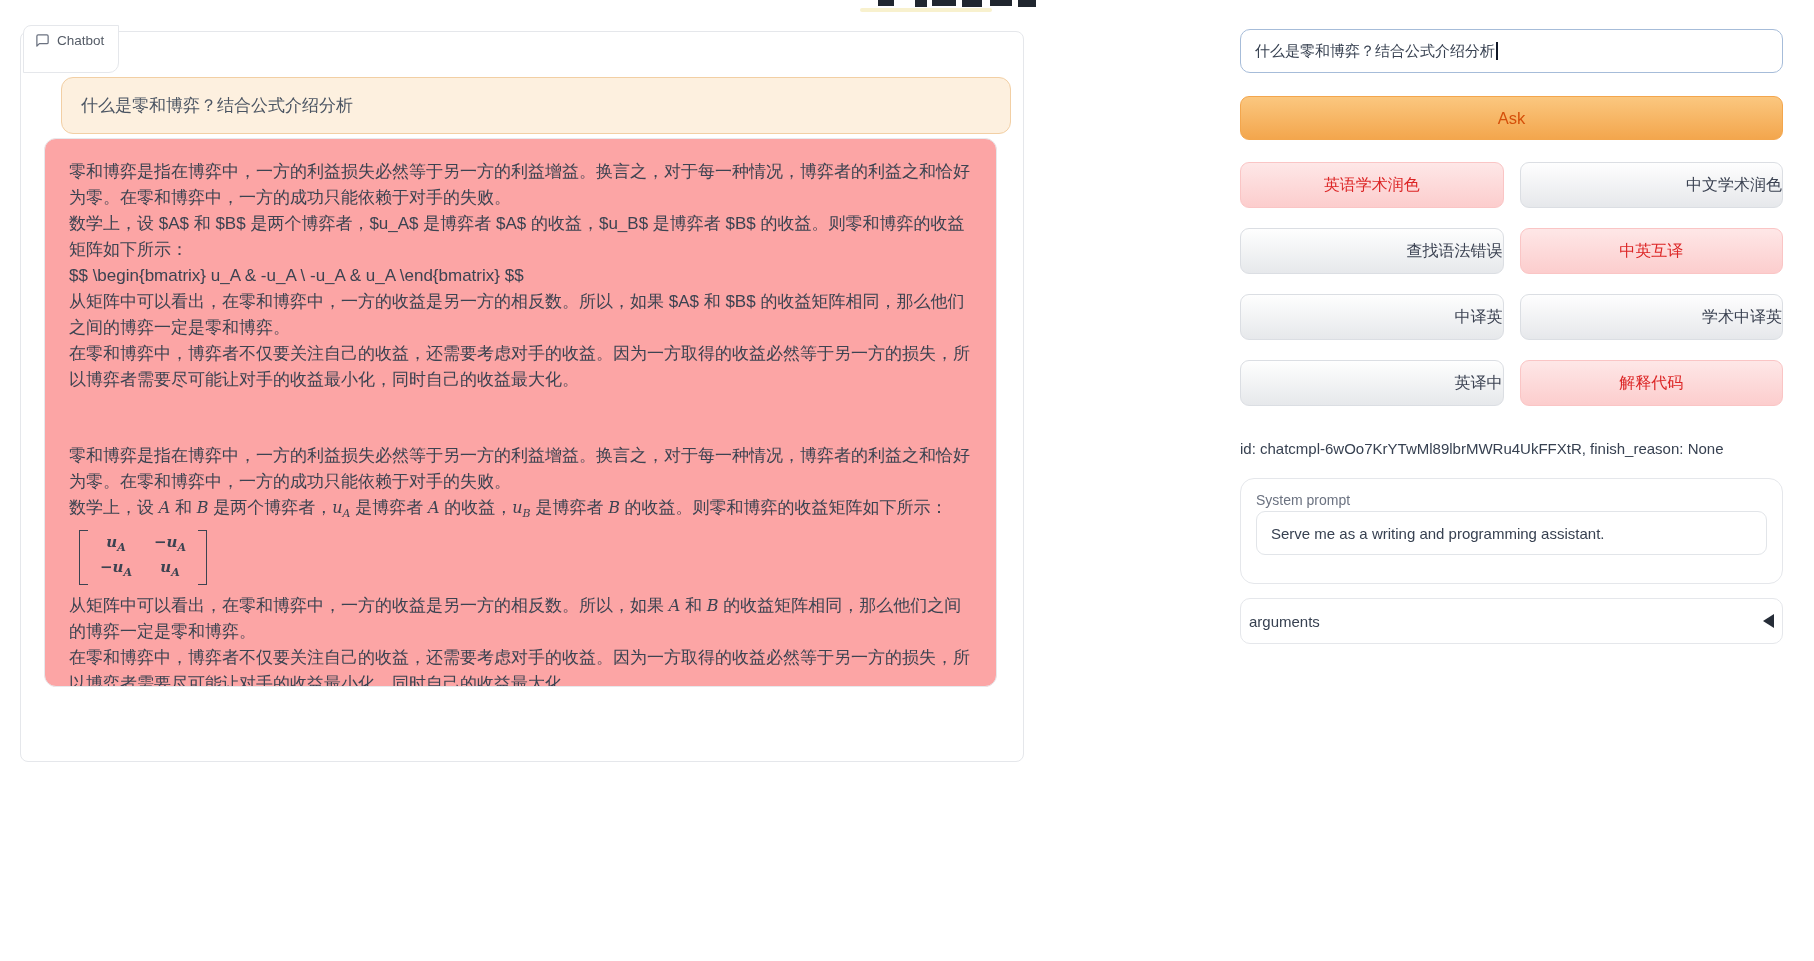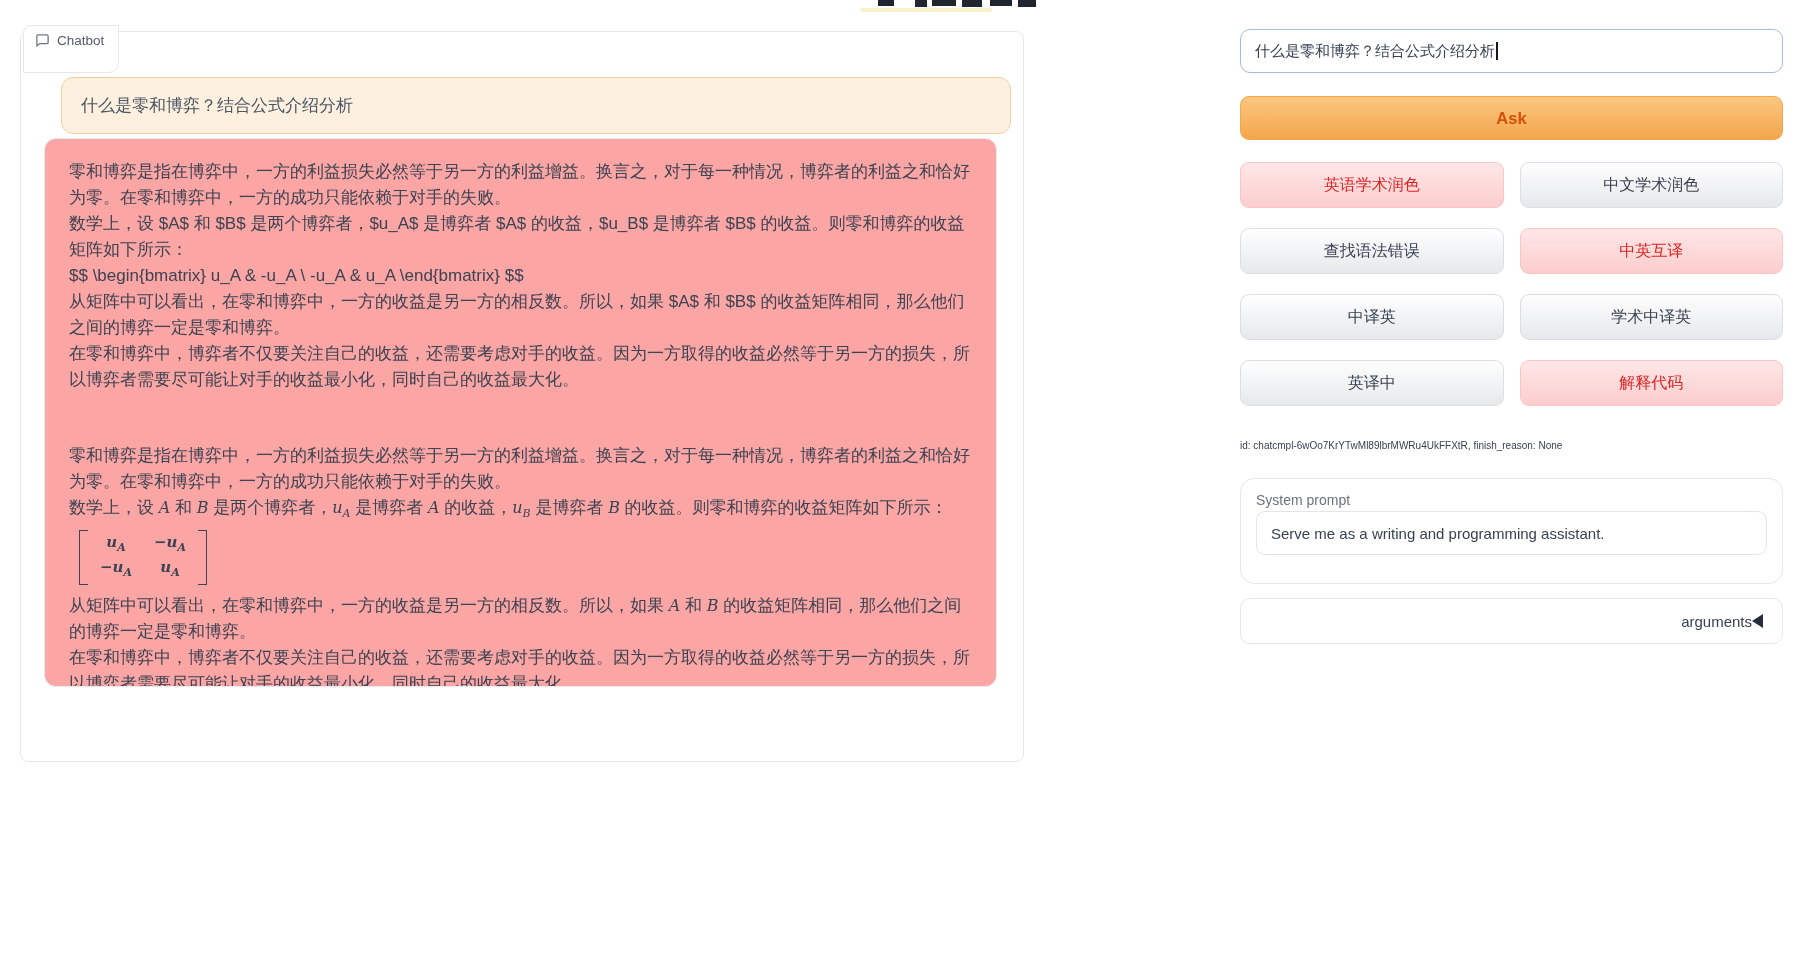--- a/index.html
+++ b/index.html
@@ -51,43 +51,43 @@
   .right-col { position:absolute; left:1240px; top:0; width:543px; }
 
   .question-box { position:absolute; left:0; top:29px; width:543px; height:44px;
     border:1px solid #A6BCD9; border-radius:10px; background:#fff;
     display:flex; align-items:center; padding:0 14px; font-size:15px; color:#374151; }
   .caret { display:inline-block; width:1.5px; height:18px; background:#111827; margin-left:1px; }
 
   .ask-btn { position:absolute; left:0; top:96px; width:543px; height:44px;
     border:1px solid #F3A64D; border-radius:9px;
     background:linear-gradient(180deg,#FBC77F 0%,#F3A64D 100%);
-    font-size:16.5px; font-weight:700; color:#D5500A; cursor:pointer;
+    font-size:16.5px; font-weight:400; color:#D5500A; cursor:pointer;
     font-family:"Liberation Sans",sans-serif; }
 
   .quick-grid { position:absolute; left:0; top:162px; width:543px;
     display:grid; grid-template-columns:1fr 1fr; column-gap:16px; row-gap:20px; grid-auto-rows:46px; }
   .qbtn { border-radius:9px; font-size:16px; font-weight:400; cursor:pointer;
     font-family:"Liberation Sans",sans-serif; }
   .qbtn.secondary { background:linear-gradient(180deg,#FEFEFE 0%,#E6E8EB 100%);
-    border:1px solid #DBDEE3; color:#3B4252; }
+    border:1px solid #DBDEE3; color:#3B4252;text-align:right; }
   .qbtn.stop { background:linear-gradient(180deg,#FEE7E7 0%,#FCCDCD 100%);
     border:1px solid #FAC5C5; color:#DC2626; }
 
-  .status-line { position:absolute; left:0; top:440px; width:543px; font-size:10px; color:#374151; }
+  .status-line { position:absolute; left:0; top:440px; width:543px; font-size:15px; color:#374151; }
 
   .sys-card { position:absolute; left:0; top:478px; width:543px; height:106px;
     border:1px solid #E5E7EB; border-radius:14px; background:#fff; padding:13px 15px; }
   .sys-label { font-size:14px; color:#6B7280; }
   .sys-input { margin-top:3px; height:44px; border:1px solid #E2E5E9; border-radius:9px;
     display:flex; align-items:center; padding:0 14px; font-size:15px; color:#374151; background:#fff; }
 
   .accordion { position:absolute; left:0; top:598px; width:543px; height:46px;
     border:1px solid #E5E7EB; border-radius:10px; background:#fff;
-    display:flex; align-items:center; justify-content:flex-end; padding:0 19px;
+    display:flex; align-items:center; justify-content:space-between; padding:0 8px;
     font-size:15px; color:#374151; cursor:pointer; }
   .tri-left { width:0; height:0; border-top:7px solid transparent; border-bottom:7px solid transparent;
     border-right:11px solid #262D38; }
 </style>
 </head>
 <body>
 
 <div class="title-clip">
   <span class="frag f1"></span>
   <span class="frag f2"></span>

